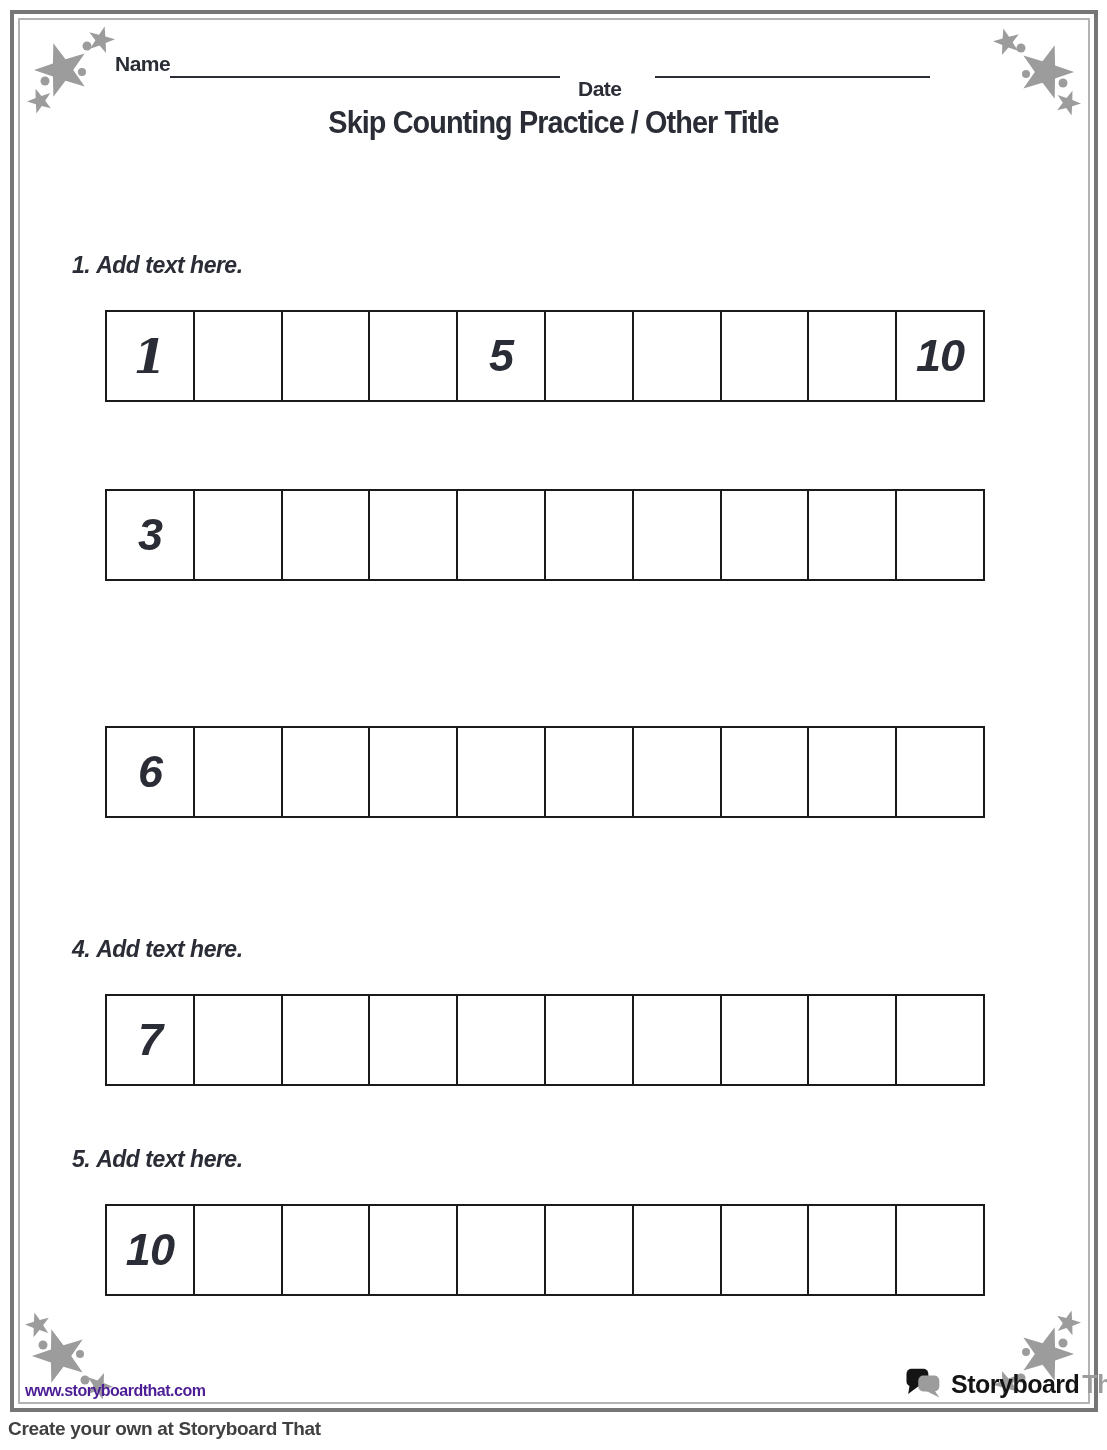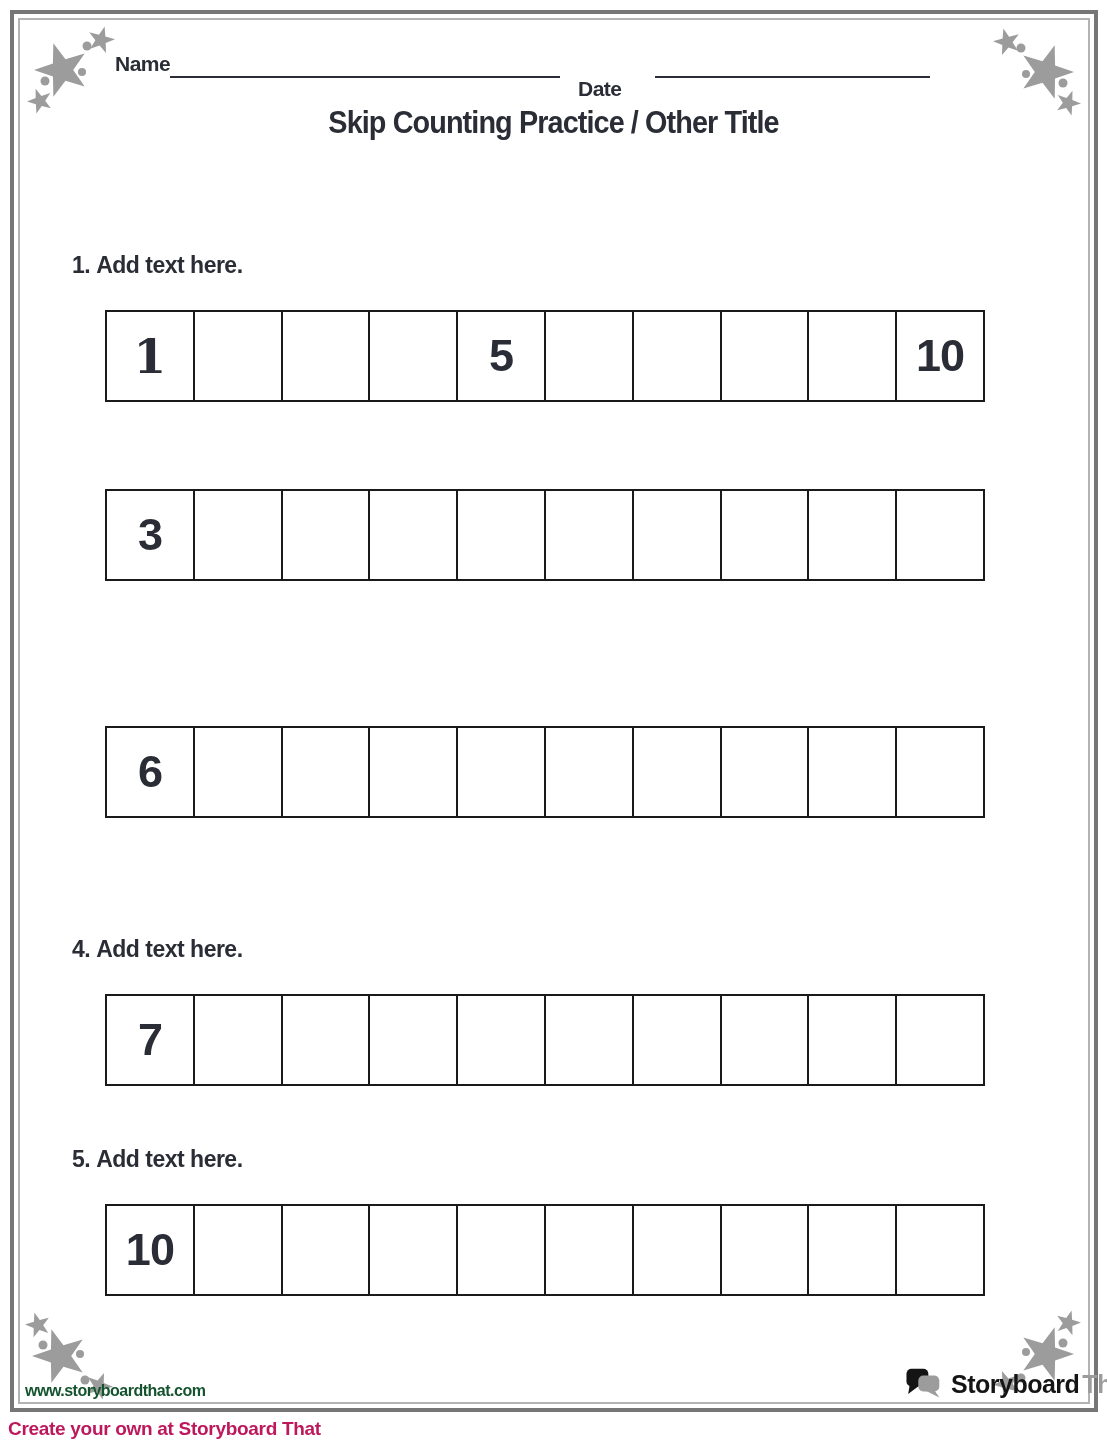--- a/index.html
+++ b/index.html
@@ -35,40 +35,40 @@
   .page-title { position: absolute; left: 0; top: 104px; width: 100%; text-align: center;
                 font-size: 32px; font-weight: bold; letter-spacing: -1px;
                 transform: scaleX(0.9); }
 
   .directions { position: absolute; left: 62px; top: 168px; font-size: 22px; font-weight: bold;
                 letter-spacing: -0.4px; }
   .directions .dir-label { border-bottom: 2.5px solid #2a2d35; padding-bottom: 1px; }
 
   
   .sections { position: absolute; left: 0; top: 252px; width: 100%; }
-  .section { height: 210px; }
+  .section { height: 210px; font-style: italic; }
   .section-label { margin-left: 72px; font-size: 23px; font-weight: bold;
                    letter-spacing: -0.5px; height: 31px; }
   .section-label .sec-num { margin-right: 6px; }
   .num-row { margin-left: 105px; margin-top: 27px; width: 880px; height: 92px;
              display: grid; grid-template-columns: repeat(10, 1fr); gap: 2px;
              background: #1a1a1a; border: 2px solid #1a1a1a; }
   .cell { background: #ffffff; display: flex; align-items: center; justify-content: center; }
   .cell span { font-size: 45px; font-weight: bold; color: #2a2d35; letter-spacing: -1px; }
   .cell.serif span { font-family: "DejaVu Serif", serif; font-size: 47px; letter-spacing: 0; }
 
   
   .website { position: absolute; left: 25px; top: 1382px; font-size: 16px; font-weight: bold;
-             color: #14532d; letter-spacing: -0.5px; }
+             color: #4c1d95; letter-spacing: -0.5px; }
   .logo { position: absolute; left: 905px; top: 1368px; display: flex; align-items: center; }
   .logo .bubbles { width: 40px; height: 32px; margin-right: 6px; }
   .logo .logo-text { font-size: 25px; font-weight: bold; letter-spacing: -0.5px; color: #141414; }
   .logo .logo-text .that { color: #9c9c9c; margin-left: 3px; }
   .create-own { position: absolute; left: 8px; top: 1418px; font-size: 19px; font-weight: bold;
-                color: #be185d; letter-spacing: -0.3px; }
+                color: #404040; letter-spacing: -0.3px; }
 </style>
 </head>
 <body>
 
 <svg width="0" height="0" style="position:absolute">
   <defs>
     <g id="star-cluster-shape" fill="#9c9c9c">
       <polygon points="0,-50 11.8,-16.2 47.6,-15.5 19,6.2 29.4,40.5 0,20 -29.4,40.5 -19,6.2 -47.6,-15.5 -11.8,-16.2" transform="translate(40,46) rotate(-18) scale(0.56)"></polygon>
       <polygon points="0,-50 11.8,-16.2 47.6,-15.5 19,6.2 29.4,40.5 0,20 -29.4,40.5 -19,6.2 -47.6,-15.5 -11.8,-16.2" transform="translate(79,16) rotate(15) scale(0.28)"></polygon>
       <polygon points="0,-50 11.8,-16.2 47.6,-15.5 19,6.2 29.4,40.5 0,20 -29.4,40.5 -19,6.2 -47.6,-15.5 -11.8,-16.2" transform="translate(18,77) rotate(-20) scale(0.26)"></polygon>

